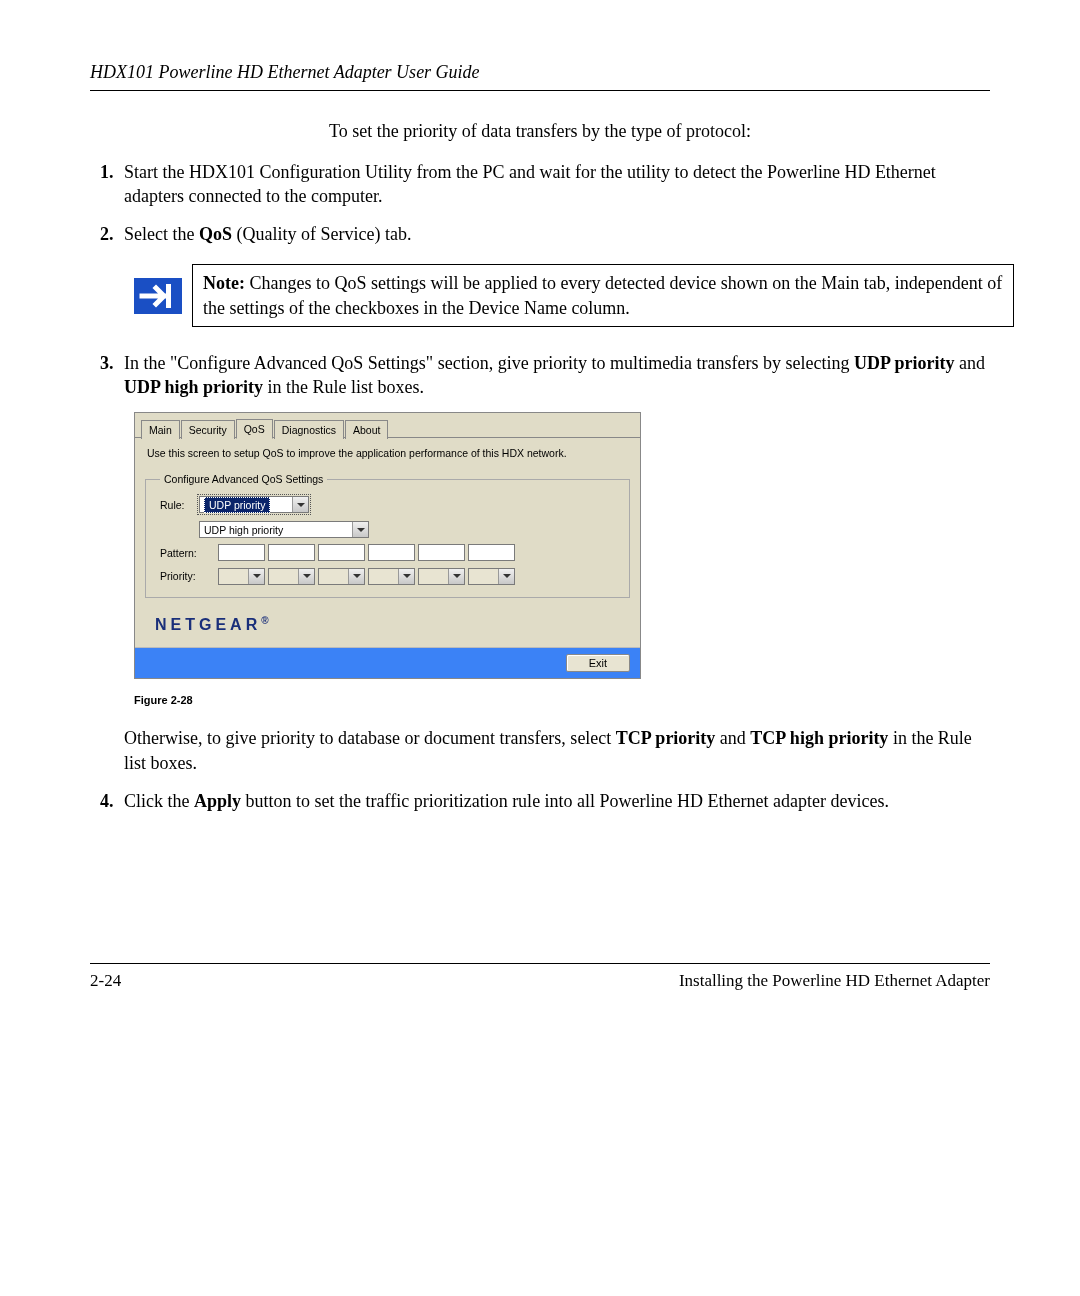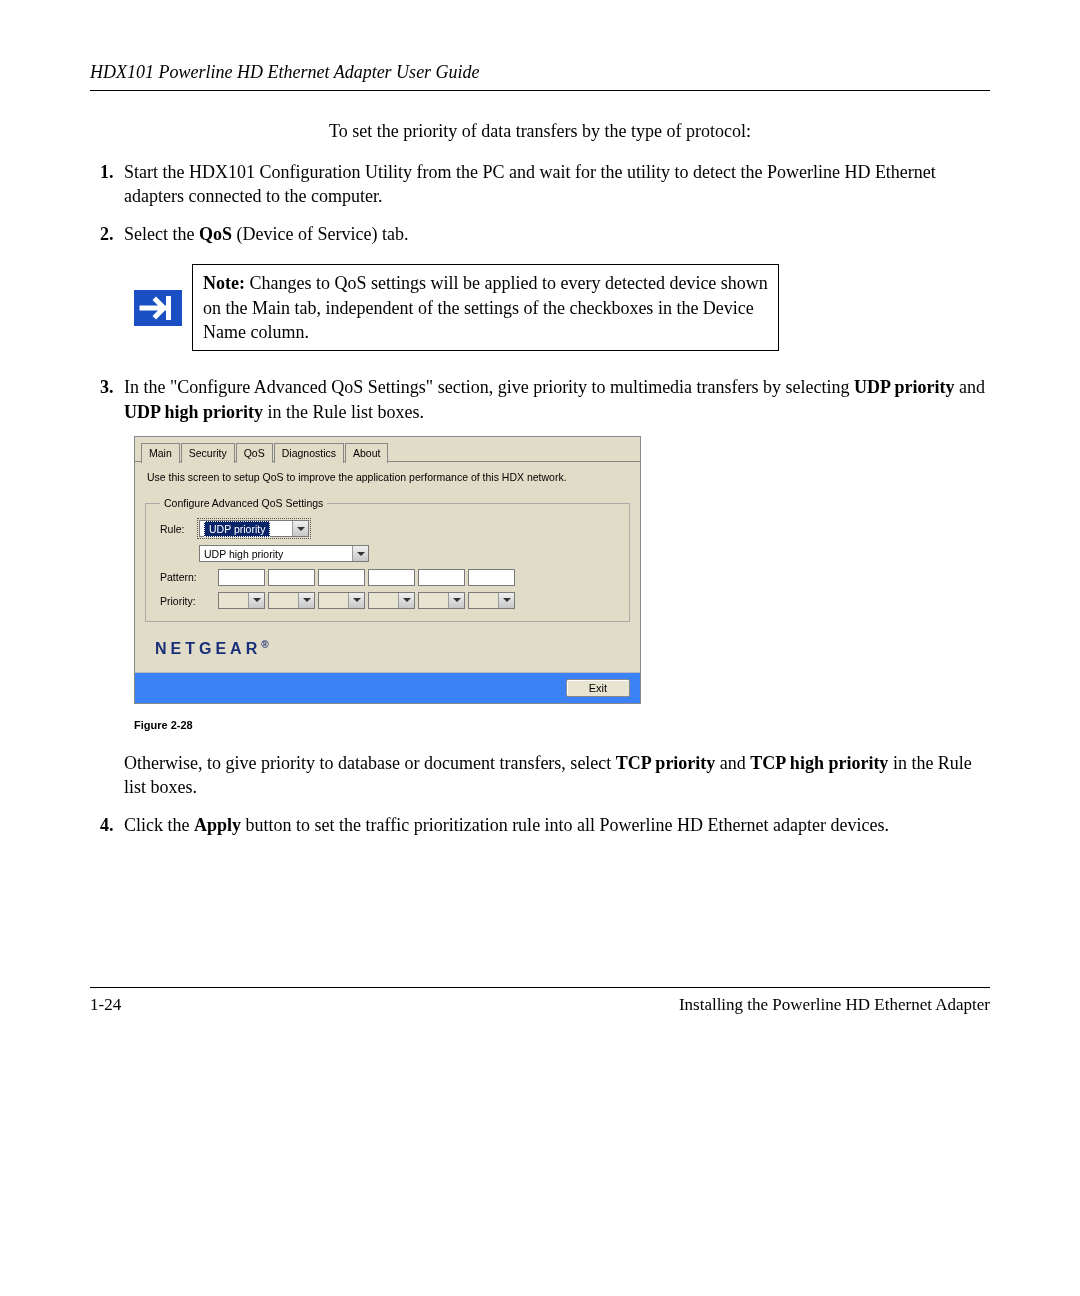--- a/index.html
+++ b/index.html
@@ -38,21 +38,21 @@
   ol.steps > li::marker {
     font-weight: bold;
   }
   .bold { font-weight: bold; }
 
   
   .note-row {
     display: flex;
     align-items: stretch;
     margin: 18px 0 24px 10px;
-    width: 645px;
+    width: 880px;
   }
   .note-icon {
     width: 48px;
     height: 36px;
     background: #1a4fc4;
     margin: 10px 10px 10px 0;
     position: relative;
     flex-shrink: 0;
     align-self: center;
   }
@@ -68,21 +68,21 @@
     width: 505px;
     margin: 12px 0 14px 10px;
     background: #e0dcc7;
     border: 1px solid #888;
     font-family: Tahoma, Arial, sans-serif;
     font-size: 10.5px;
     color: #000;
   }
   .tabs {
     display: flex;
-    align-items: center;
+    align-items: flex-end;
     padding: 5px 6px 0 6px;
     gap: 1px;
   }
   .tab {
     border: 1px solid #888;
     border-bottom: none;
     padding: 2px 7px 2px 7px;
     background: #e0dcc7;
     position: relative;
     top: 1px;
@@ -243,21 +243,21 @@
 
 <div class="header-title">HDX101 Powerline HD Ethernet Adapter User Guide</div>
 <hr class="hr">
 
 <div class="intro">To set the priority of data transfers by the type of protocol:</div>
 
 <ol class="steps">
   <li>Start the HDX101 Configuration Utility from the PC and wait for the utility to detect the Powerline HD Ethernet adapters connected to the computer.</li>
 
   <li>
-    <span>Select the </span><span class="bold">QoS</span><span> (Device of Service) tab.</span>
+    <span>Select the </span><span class="bold">QoS</span><span> (Quality of Service) tab.</span>
 
     <div class="note-row">
       <div class="note-icon">
         <svg width="48" height="36" viewBox="0 0 48 36">
           <rect x="0" y="0" width="48" height="36" fill="#1a4fc4"></rect>
           <path d="M8 18 L30 18 M30 18 L22 10 M30 18 L22 26" stroke="#fff" stroke-width="5" fill="none" stroke-linecap="square"></path>
           <rect x="32" y="6" width="5" height="24" fill="#fff"></rect>
         </svg>
       </div>
       <div class="note-box">
@@ -360,16 +360,16 @@
   </li>
 
   <li>
     <span>Click the </span><span class="bold">Apply</span><span> button to set the traffic prioritization rule into all Powerline HD Ethernet adapter devices.</span>
   </li>
 </ol>
 
 <div class="footer">
   <hr class="footer-hr">
   <div class="footer-row">
-    <span>1-24</span>
+    <span>2-24</span>
     <span>Installing the Powerline HD Ethernet Adapter</span>
   </div>
 </div>
 
 </body></html>

